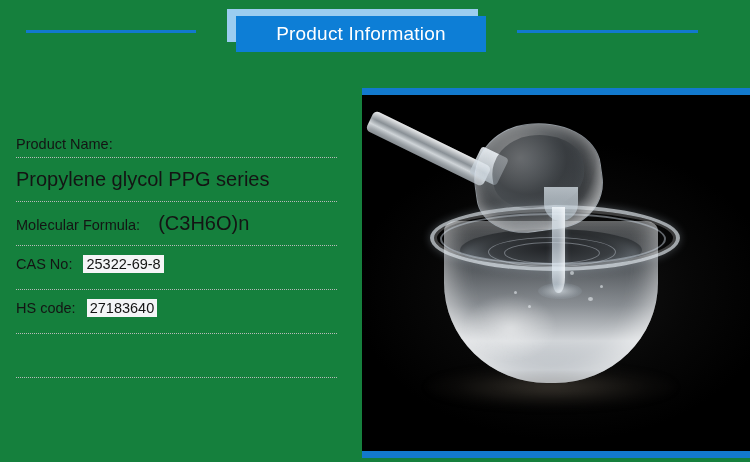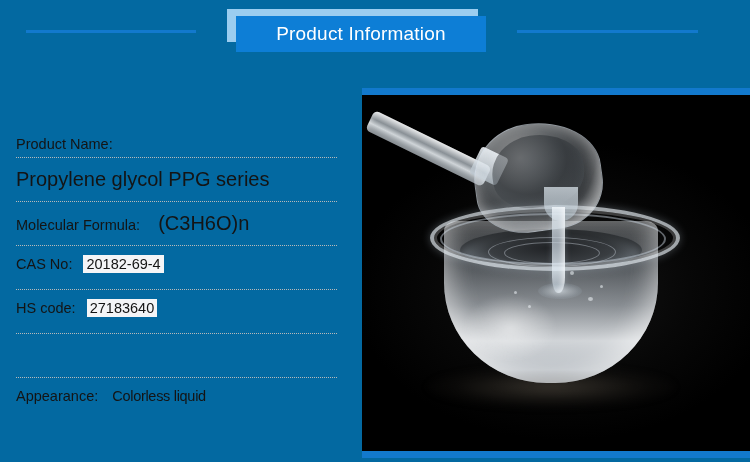--- a/index.html
+++ b/index.html
@@ -12,21 +12,21 @@
     background: #ffffff;
     font-family: "Liberation Sans", sans-serif;
     overflow: hidden;
     position: relative;
   }
 
   #page {
     position: relative;
     width: 750px;
     height: 462px;
-    background: #0369a1;
+    background: #15803d;
   }
 
   
   .header {
     position: absolute;
     left: 0;
     top: 0;
     width: 750px;
     height: 76px;
   }
@@ -365,43 +365,36 @@
         <span style="display:inline-block;width:10px;"></span>
         <span class="spec-value-plain">(C3H6O)n</span>
       </span>
     </div>
     <div class="divider" style="top:113px;"></div>
 
     <div class="spec-row" style="top:128px;">
       <span class="spec-line">
         <span class="spec-label">CAS No:</span>
         <span style="display:inline-block;width:3px;"></span>
-        <span class="spec-value">20182-69-4</span>
+        <span class="spec-value">25322-69-8</span>
       </span>
     </div>
     <div class="divider" style="top:157px;"></div>
 
     <div class="spec-row" style="top:172px;">
       <span class="spec-line">
         <span class="spec-label">HS code:</span>
         <span style="display:inline-block;width:3px;"></span>
         <span class="spec-value">27183640</span>
       </span>
     </div>
     <div class="divider" style="top:201px;"></div>
 
     <div class="divider" style="top:245px;"></div>
 
-    <div class="spec-row" style="top:260px;">
-      <span class="spec-line">
-        <span class="spec-label">Appearance:</span>
-        <span style="display:inline-block;width:6px;"></span>
-        <span class="spec-value-narrow">Colorless liquid</span>
-      </span>
-    </div>
     <div class="divider" style="top:289px;"></div>
 
   </div>
 
   <div class="photo">
     <div class="photo-band photo-band-top"></div>
     <div class="photo-band photo-band-bottom"></div>
 
     <div class="photo-stage">
 

